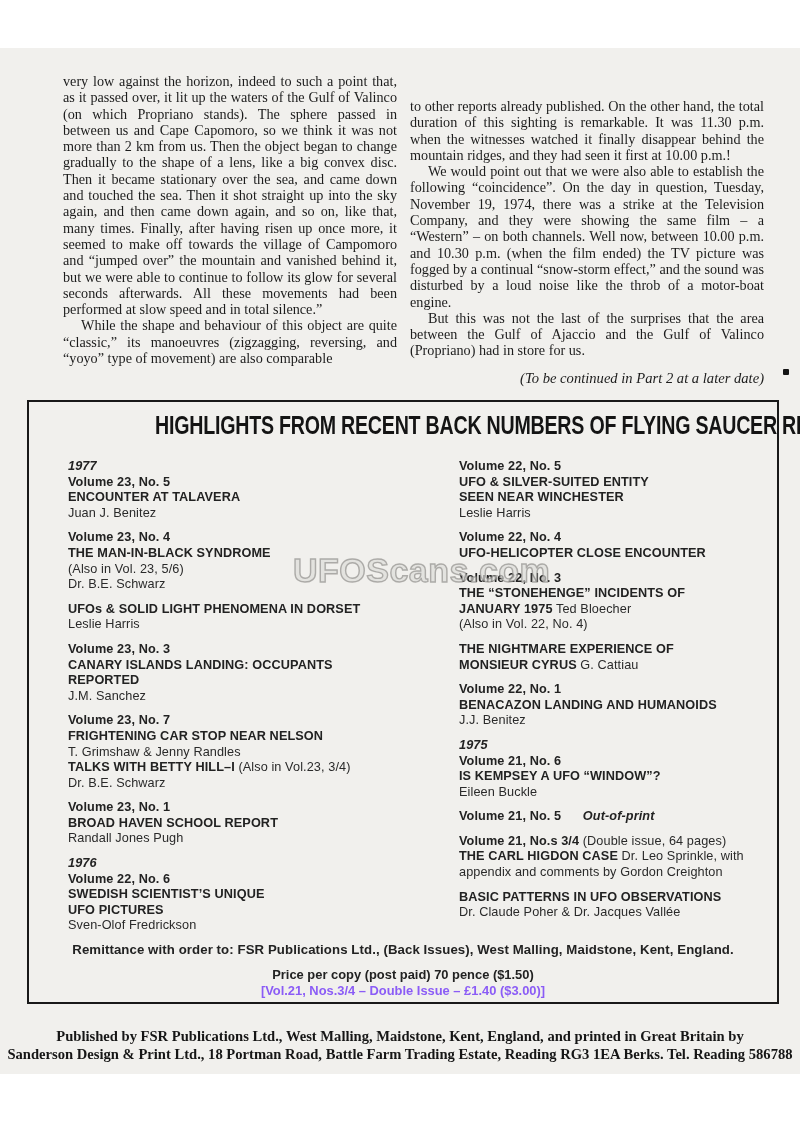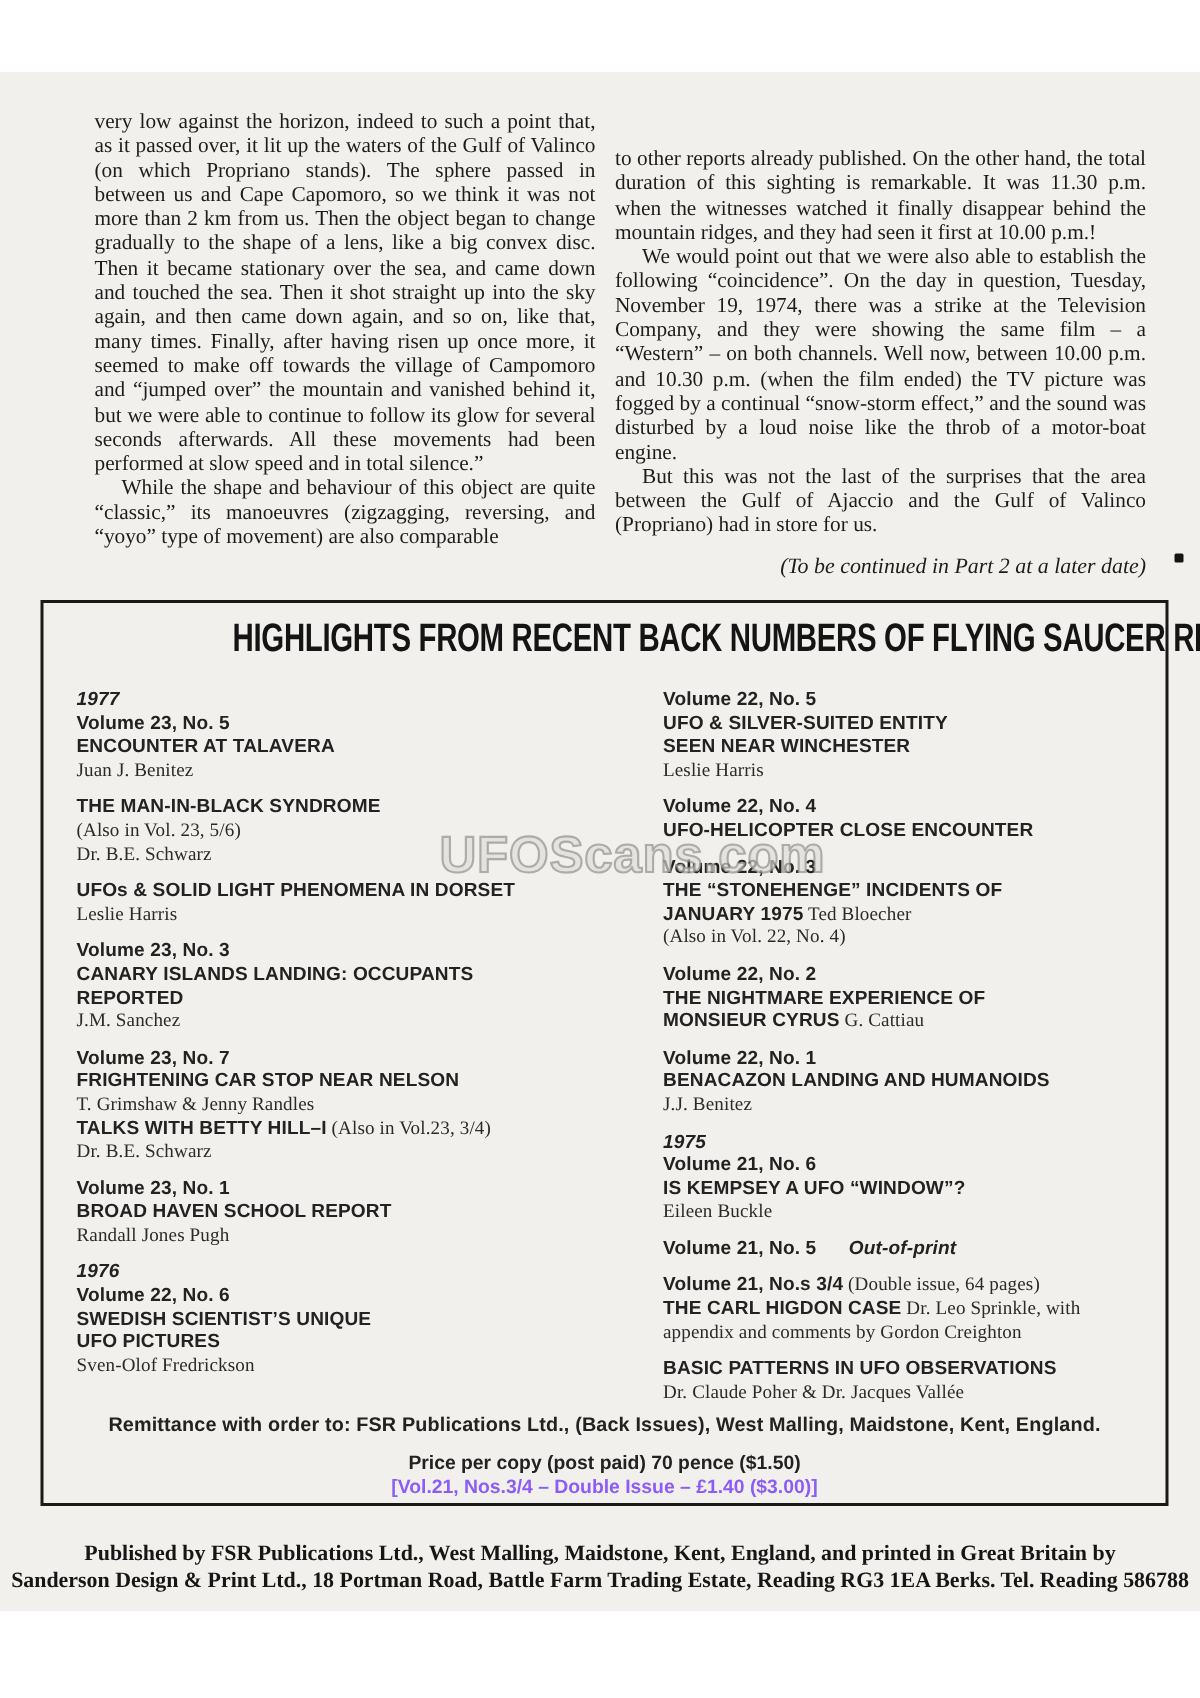--- a/index.html
+++ b/index.html
@@ -38,31 +38,31 @@
   }
   .hl-title {
     position:absolute; top:8px; left:0; width:100%;
     text-align:center; white-space:nowrap;
   }
   .hl-title span {
     display:inline-block; transform:scaleX(0.74); transform-origin:center;
     font-weight:700; font-size:26.5px; letter-spacing:-0.3px; color:#141414;
   }
   .hl-cols {
-    position:absolute; top:57px; left:22px; right:8px;
+    position:absolute; top:57px; left:39px; right:8px;
     display:flex;
   }
   .hl-col-a { width:391px; }
   .hl-col-b { flex:1; }
   .listing-block { margin-bottom:9px; }
   .listing-line {
     font-size:12.7px; line-height:15.6px; color:#222222; letter-spacing:0.1px;
   }
   .seg-b  { font-weight:700; }
-  .seg-r  { font-weight:400; color:#2a2a2a;font-family:Liberation Serif, serif; }
+  .seg-r  { font-weight:400; color:#2a2a2a; }
   .seg-yr { font-weight:700; font-style:italic; }
   .seg-bi { font-weight:700; font-style:italic;padding-left:18px; }
 
   .hl-remit {
     position:absolute; top:540px; left:0; width:100%;
     text-align:center; font-size:13.2px; font-weight:700; color:#222;
     letter-spacing:0.1px;
   }
   .hl-price1 { position:absolute; top:565px; left:0; width:100%;
     text-align:center; font-size:12.9px; font-weight:700; color:#222; }
@@ -115,20 +115,21 @@
   </div>
   <div class="hl-cols">
     <div class="hl-col-a">
         <div class="listing-block">
           <div class="listing-line"><span class="seg-yr">1977</span></div>
           <div class="listing-line"><span class="seg-b">Volume 23, No. 5</span></div>
           <div class="listing-line"><span class="seg-b">ENCOUNTER AT TALAVERA</span></div>
           <div class="listing-line"><span class="seg-r">Juan J. Benitez</span></div>
         </div>
         <div class="listing-block">
+          <div class="listing-line"><span class="seg-b">Volume 23, No. 4</span></div>
           <div class="listing-line"><span class="seg-b">THE MAN-IN-BLACK SYNDROME</span></div>
           <div class="listing-line"><span class="seg-r">(Also in Vol. 23, 5/6)</span></div>
           <div class="listing-line"><span class="seg-r">Dr. B.E. Schwarz</span></div>
         </div>
         <div class="listing-block">
           <div class="listing-line"><span class="seg-b">UFOs &amp; SOLID LIGHT PHENOMENA IN DORSET</span></div>
           <div class="listing-line"><span class="seg-r">Leslie Harris</span></div>
         </div>
         <div class="listing-block">
           <div class="listing-line"><span class="seg-b">Volume 23, No. 3</span></div>
@@ -167,21 +168,20 @@
           <div class="listing-line"><span class="seg-b">Volume 22, No. 4</span></div>
           <div class="listing-line"><span class="seg-b">UFO-HELICOPTER CLOSE ENCOUNTER</span></div>
         </div>
         <div class="listing-block">
           <div class="listing-line"><span class="seg-b">Volume 22, No. 3</span></div>
           <div class="listing-line"><span class="seg-b">THE “STONEHENGE” INCIDENTS OF</span></div>
           <div class="listing-line"><span class="seg-b">JANUARY 1975</span><span class="seg-r"> Ted Bloecher</span></div>
           <div class="listing-line"><span class="seg-r">(Also in Vol. 22, No. 4)</span></div>
         </div>
         <div class="listing-block">
-          <div class="listing-line"><span class="seg-b">Volume 22, No. 2</span></div>
           <div class="listing-line"><span class="seg-b">THE NIGHTMARE EXPERIENCE OF</span></div>
           <div class="listing-line"><span class="seg-b">MONSIEUR CYRUS</span><span class="seg-r">  G. Cattiau</span></div>
         </div>
         <div class="listing-block">
           <div class="listing-line"><span class="seg-b">Volume 22, No. 1</span></div>
           <div class="listing-line"><span class="seg-b">BENACAZON LANDING AND HUMANOIDS</span></div>
           <div class="listing-line"><span class="seg-r">J.J. Benitez</span></div>
         </div>
         <div class="listing-block">
           <div class="listing-line"><span class="seg-yr">1975</span></div>

